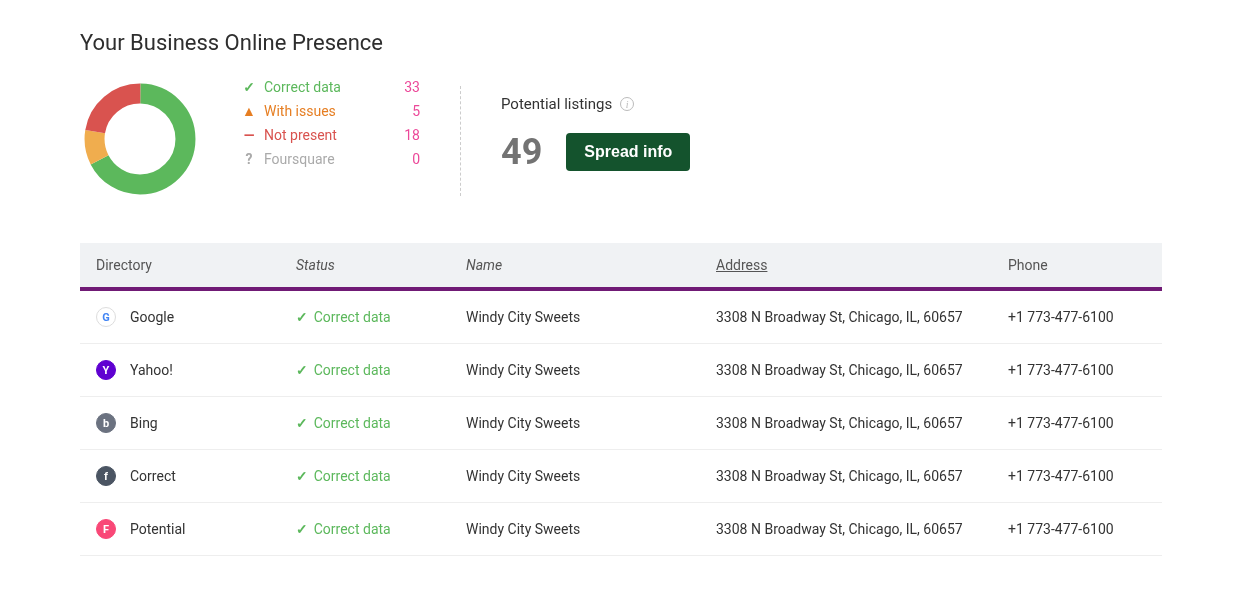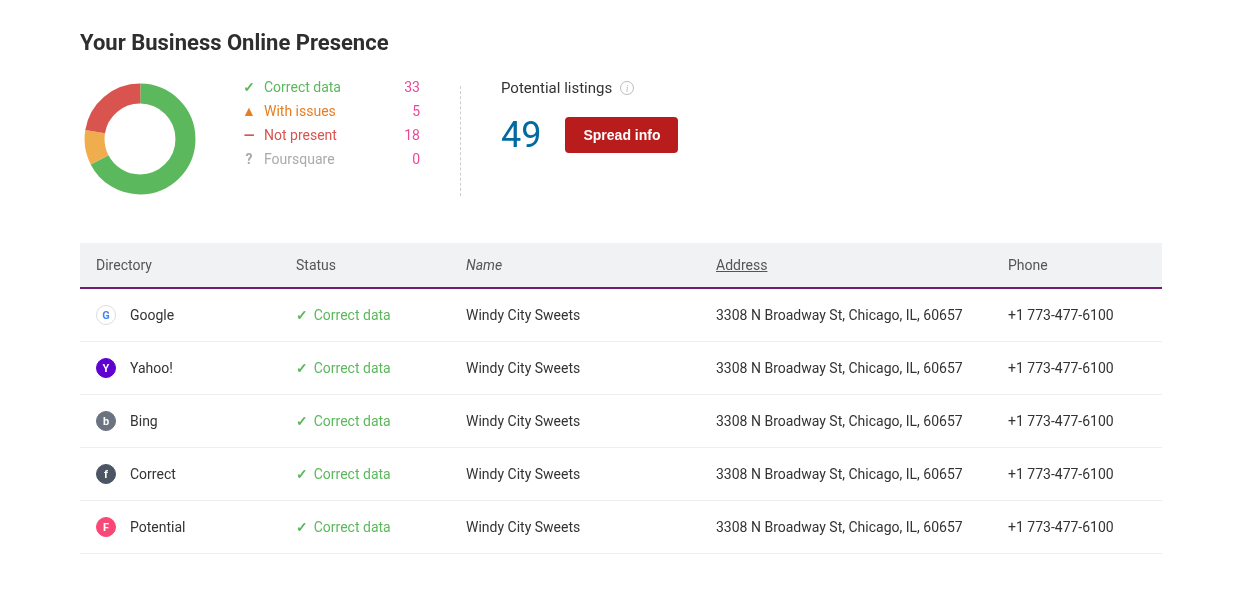--- a/index.html
+++ b/index.html
@@ -5,21 +5,21 @@
   * { box-sizing: border-box; }
   body {
     margin: 0;
     padding: 30px 80px;
     font-family: -apple-system, BlinkMacSystemFont, "Segoe UI", Roboto, Helvetica, Arial, sans-serif;
     color: #333;
     background: #fff;
   }
   h1.title {
     font-size: 22px;
-    font-weight: 700;
+    font-weight: 400;
     color: #2e2e2e;
     margin: 0 0 24px 0;
   }
   .summary {
     display: flex;
     align-items: flex-start;
     gap: 40px;
     margin-bottom: 40px;
   }
   .donut-wrap { flex: 0 0 auto; }
@@ -49,20 +49,21 @@
   .c-gray { color: #aaa; }
   .divider {
     border-left: 1px dashed #ccc;
     height: 110px;
     align-self: center;
   }
   .potential {
     display: flex;
     flex-direction: column;
     gap: 20px;
+    margin-top: 16px;
   }
   .potential-label {
     font-size: 15px;
     color: #333;
     display: flex;
     align-items: center;
     gap: 8px;
   }
   .info-icon {
     display: inline-flex;
@@ -76,46 +77,46 @@
     font-style: italic;
     font-family: Georgia, serif;
   }
   .potential-row2 {
     display: flex;
     align-items: center;
     gap: 24px;
   }
   .big-number {
     font-size: 36px;
-    font-weight: 400;
-    color: #0369a1;
+    font-weight: 700;
+    color: #737373;
     line-height: 1;
   }
   .spread-btn {
-    background: #b91c1c;
+    background: #14532d;
     color: #fff;
     border: none;
     border-radius: 4px;
     padding: 10px 18px;
-    font-size: 14px;
+    font-size: 16px;
     font-weight: 600;
     cursor: pointer;
   }
   table.listing {
     width: 100%;
     border-collapse: collapse;
     font-size: 14px;
   }
   table.listing thead th {
     background: #f0f2f4;
     color: #555;
     font-weight: 400;
     text-align: left;
     padding: 14px 16px;
-    border-bottom: 2px solid #701a75;
+    border-bottom: 4px solid #701a75;
   }
   table.listing tbody td {
     padding: 16px 16px;
     border-bottom: 1px solid #eee;
     color: #333;
     vertical-align: middle;
   }
   .dir-cell {
     display: flex;
     align-items: center;
@@ -135,21 +136,21 @@
     color: #5cb85c;
     display: flex;
     align-items: center;
     gap: 6px;
   }
   .check {
     color: #5cb85c;
     font-weight: bold;
   }
   .col-directory { width: 200px; }
-  .col-status { width: 170px; }
+  .col-status { width: 170px; font-style: italic; }
   .col-name { width: 250px; font-style: italic; }
   .col-address { width: auto; text-decoration: underline; }
   .col-phone { width: 170px; }
 </style>
 </head>
 <body>
 
 <h1 class="title">Your Business Online Presence</h1>
 
 <div class="summary">

